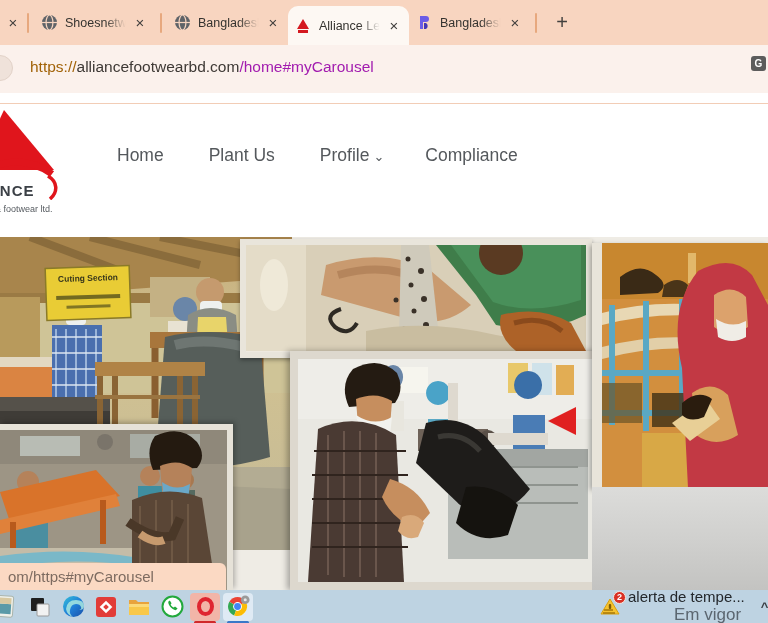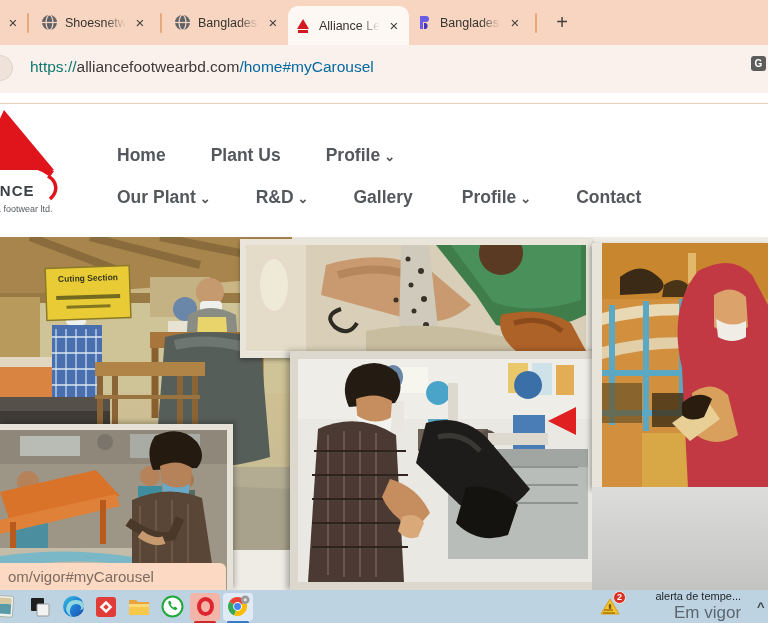--- a/index.html
+++ b/index.html
@@ -17,32 +17,32 @@
   .favicon { width:18px; height:18px; margin-right:7px; flex:0 0 auto; display:flex; align-items:center; justify-content:center; }
   .tab-label { font-size:12.5px; color:#35332f; white-space:nowrap; overflow:hidden; width:62px;
     -webkit-mask-image:linear-gradient(90deg,#000 65%,transparent 98%); mask-image:linear-gradient(90deg,#000 65%,transparent 98%); }
   .tab .tab-close { margin-left:4px; }
   .newtab { font-size:20px; color:#42403e; margin-left:8px; width:24px; text-align:center; }
 
   
   .addrbar { position:absolute; left:0; top:45px; width:768px; height:48px; background:#fbf1ec; }
   .addr-avatar { position:absolute; left:-13px; top:10px; width:26px; height:26px; border-radius:50%; background:#efe2da; border:1px solid #e2d2c8; }
   .addr-url { position:absolute; left:30px; top:13px; font-size:15.5px; white-space:nowrap; }
-  .addr-url .scheme { color:#0f766e;text-align:right; }
+  .addr-url .scheme { color:#a16207;text-align:right; }
   .addr-url .host { color:#3e3935; }
-  .addr-url .path { color:#0369a1; }
+  .addr-url .path { color:#a21caf; }
   .ext-badge { position:absolute; right:2px; top:11px; width:15px; height:15px; background:#5c5c5c; color:#fff; font-size:10px; font-weight:bold; display:flex; align-items:center; justify-content:center; border-radius:3px; }
   .page-topline { position:absolute; left:0; top:103px; width:768px; height:1px; background:#f2cdb6; }
 
   
   .siteheader { position:absolute; left:0; top:94px; width:768px; height:143px; background:#ffffff; }
   .logo { position:absolute; left:-14px; top:14px; width:80px; height:110px; }
   .logo-text { position:absolute; left:2px; top:74px; font-size:15px; font-weight:bold; color:#3b4046; letter-spacing:1px; }
   .logo-sub { position:absolute; left:2px; top:96px; font-size:9px; color:#565b60; }
-  .nav-row { position:absolute; left:117px; display:flex; align-items:flex-start;font-weight:bold; }
+  .nav-row { position:absolute; left:117px; display:flex; align-items:flex-start; }
   .nav-row1 { top:51px; gap:41px; }
   .nav-row2 { top:93px; gap:45px; }
   .nav-item { font-size:17.5px; color:#54585c; white-space:nowrap; cursor:pointer; }
   .nav-caret { font-size:13px; color:#54585c; margin-left:4px; }
 
   
   .carousel { position:absolute; left:0; top:237px; width:768px; height:353px; background:#efece5; overflow:hidden; }
   .photo { position:absolute; overflow:hidden; }
   .ph-a { left:0; top:0; width:292px; height:313px; }
   .ph-b { left:240px; top:2px; width:352px; height:119px; background:#eee9df; border:6px solid #e9e5db; box-shadow:0 2px 4px rgba(0,0,0,.35); }
@@ -61,21 +61,21 @@
   .tb-active-opera { background:#f2b5a8; border-radius:4px; }
   .tb-active-chrome { background:#dfeaf4; border-radius:4px; }
   .underline { position:absolute; bottom:-3px; left:4px; width:22px; height:3px; border-radius:2px; }
   .ul-red { background:#d0292b; }
   .ul-blue { background:#3a78c8; }
   .opera-o { width:17px; height:19px; border:4.5px solid #df2530; border-radius:50%; }
   .tb-weather { display:flex; align-items:center; margin-left:345px; flex:0 0 auto; }
   .weather-icon { position:relative; width:24px; height:24px; }
   .weather-badge { position:absolute; right:-4px; top:-4px; width:13px; height:13px; background:#d93025; border-radius:50%; color:#fff; font-size:9px; font-weight:bold; display:flex; align-items:center; justify-content:center; border:1px solid #f4e9e0; }
   .weather-text { margin-left:6px; line-height:1.15; }
-  .weather-title { font-size:11px; color:#23272b;text-align:right; }
+  .weather-title { font-size:15px; color:#23272b;text-align:right; }
   .weather-sub { font-size:17px; color:#5b6670;margin-left:46px; }
   .tray { display:flex; align-items:center; margin-left:16px; gap:13px; flex:0 0 auto; }
   .tray-chevron { font-size:13px; font-weight:bold; color:#3d4247; }
 </style>
 </head>
 <body>
 
 <div class="screen">
 
   <div class="tabbar">
@@ -151,27 +151,21 @@
       <svg width="14" height="26" viewBox="0 0 14 26" style="position:absolute;left:60px;top:66px;">
           <path d="M2 2 C 12 8, 12 18, 4 25" stroke="#e0151c" stroke-width="3.5" fill="none"></path>
         </svg>
       <span class="logo-sub">s &amp; footwear ltd.</span>
     </div>
 
     <div class="nav-row nav-row1">
       <span class="nav-item"><span>Home</span><span class="nav-caret"></span></span>
       <span class="nav-item"><span>Plant Us</span><span class="nav-caret"></span></span>
       <span class="nav-item"><span>Profile</span><span class="nav-caret">⌄</span></span>
-    </div>
-    <div class="nav-row nav-row2">
-      <span class="nav-item"><span>Our Plant</span><span class="nav-caret">⌄</span></span>
-      <span class="nav-item"><span>R&amp;D</span><span class="nav-caret">⌄</span></span>
-      <span class="nav-item"><span>Gallery</span><span class="nav-caret"></span></span>
-      <span class="nav-item"><span>Profile</span><span class="nav-caret">⌄</span></span>
-      <span class="nav-item"><span>Contact</span><span class="nav-caret"></span></span>
+      <span class="nav-item"><span>Compliance</span><span class="nav-caret"></span></span>
     </div>
   </div>
 
   <div class="carousel">
 
     <div class="photo ph-a">
       <svg width="292" height="313" viewBox="0 0 292 313" preserveAspectRatio="none">
         <defs>
           <linearGradient id="gA" x1="0" y1="0" x2="0" y2="1">
             <stop offset="0" stop-color="#c3ab79"></stop>
@@ -333,21 +327,21 @@
         <path d="M160 36 q18 -8 32 2 l-2 22 q-14 8 -28 0 z" fill="#b5825a"></path>
         <path d="M162 52 q14 10 28 2 l-2 16 q-12 8 -24 0 z" fill="#6aa8c8"></path>
         <path d="M132 70 q36 -16 70 -2 l14 92 h-84 z" fill="#5a4636"></path>
         <path d="M140 76 v80 M156 70 v86 M172 70 v86 M188 74 v82" stroke="#6e5844" stroke-width="2"></path>
         <path d="M128 92 q26 18 44 14 l8 -18" stroke="#4a3828" stroke-width="9" fill="none"></path>
         <path d="M140 104 q14 10 24 6" stroke="#c69a6e" stroke-width="8" fill="none"></path>
       </svg>
     </div>
 
     <div class="status-tip">
-      <span>om/vigor#myCarousel</span>
+      <span>om/https#myCarousel</span>
     </div>
   </div>
 
   <div class="taskbar">
 
     <div class="tb-icon partial">
       <svg width="30" height="26" viewBox="0 0 30 26">
         <g transform="rotate(-8 8 13)">
             <rect x="-8" y="2" width="18" height="20" rx="2" fill="#e8dcc4" stroke="#b8a888"></rect>
             <rect x="-6" y="5" width="14" height="8" fill="#c8b088"></rect>

